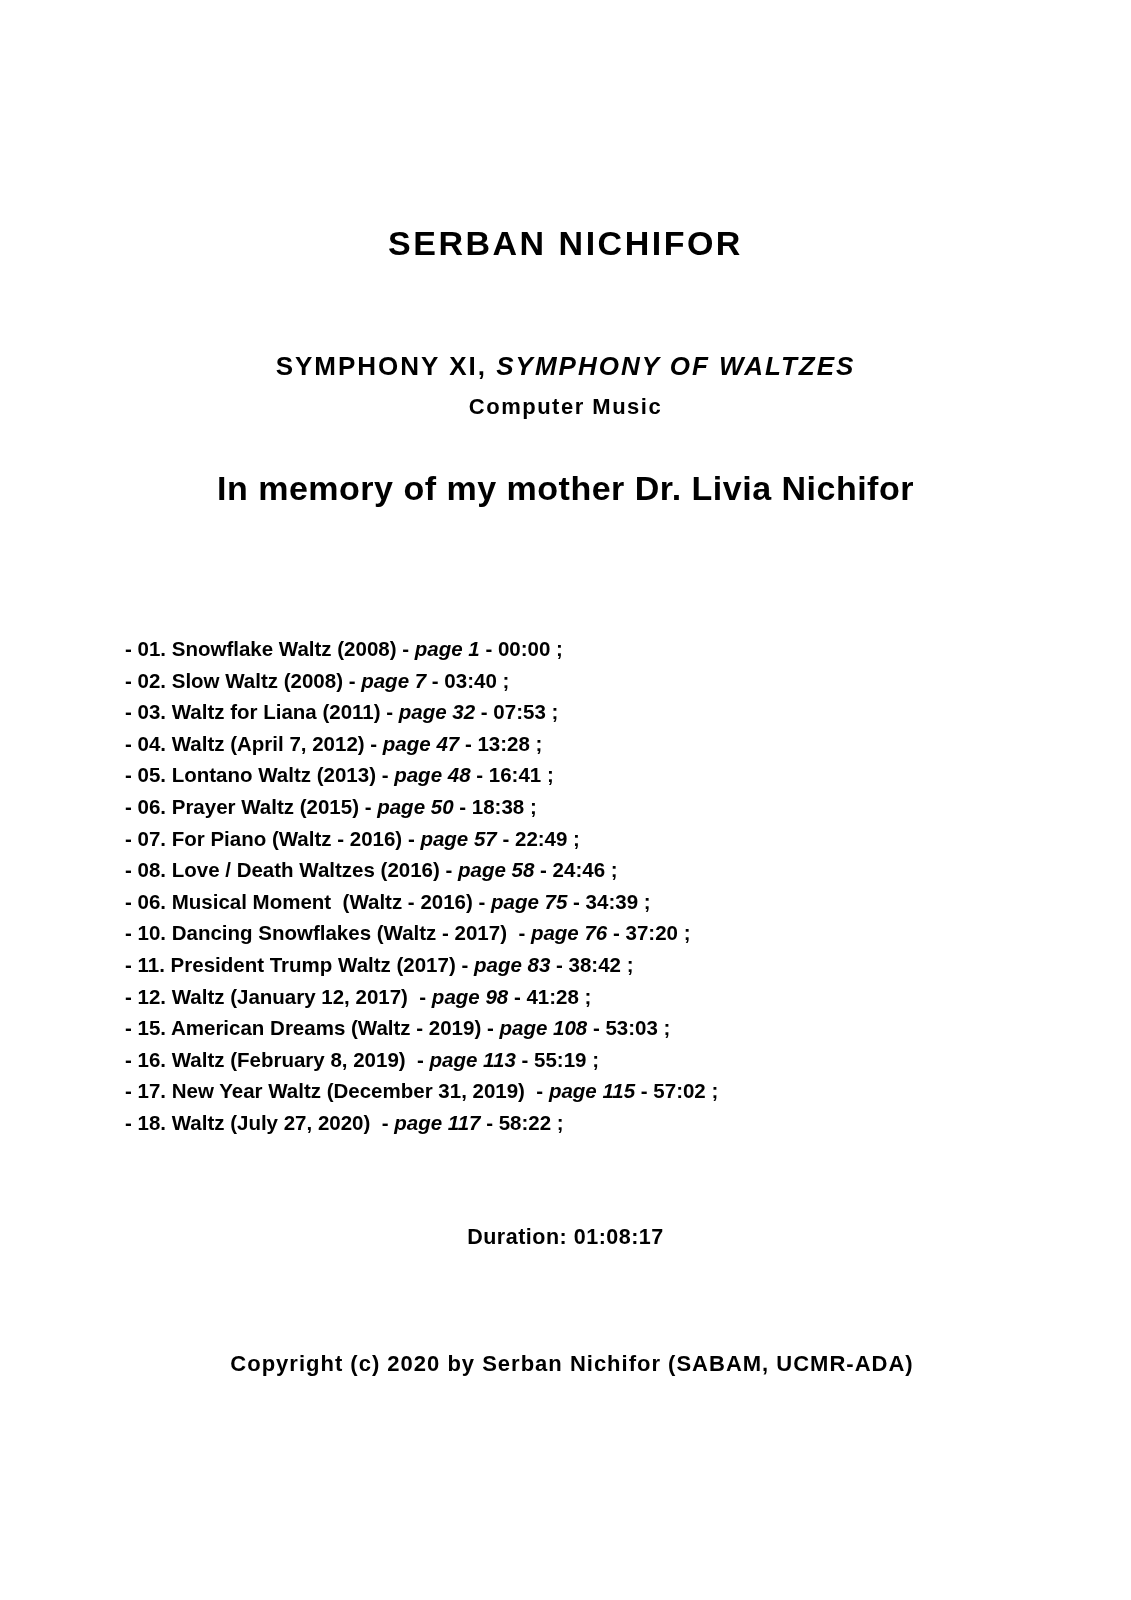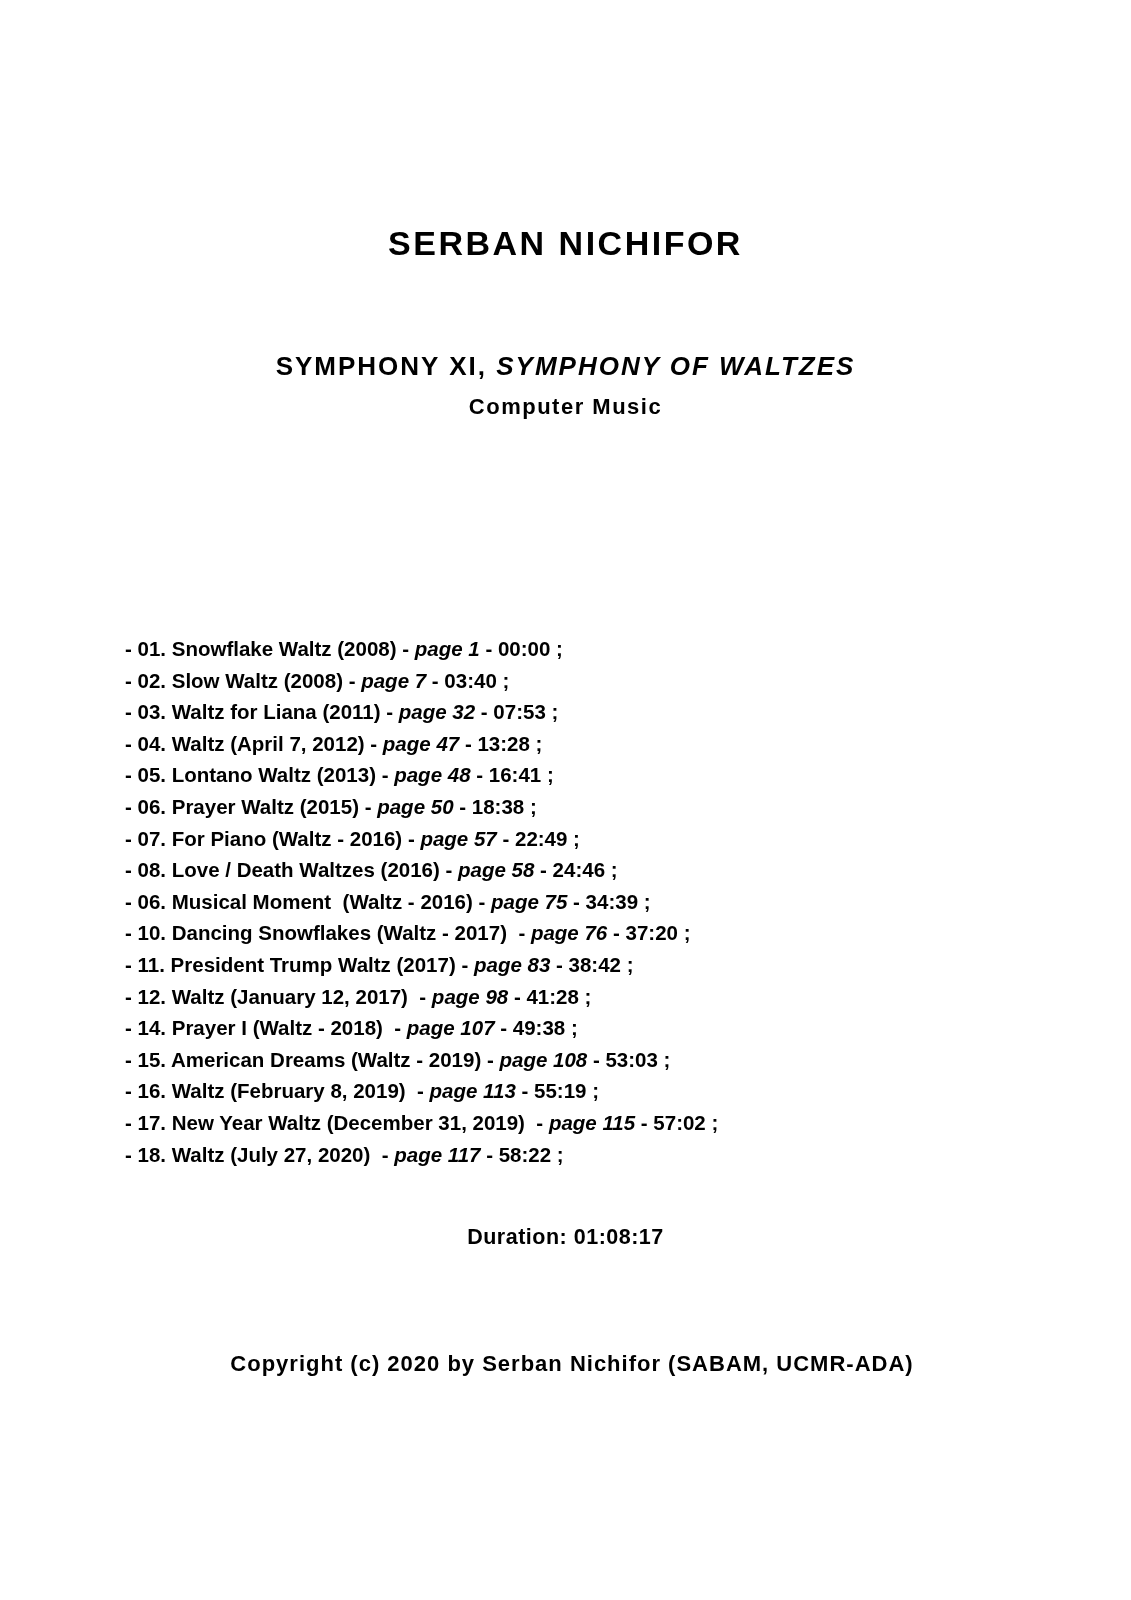--- a/index.html
+++ b/index.html
@@ -85,20 +85,21 @@
 
 <div class="page">
 
   <div class="centered author">SERBAN NICHIFOR</div>
 
   <div class="centered title"><span>SYMPHONY XI, </span><span class="title-italic">SYMPHONY OF WALTZES</span></div>
 
 
   <div class="centered medium">Computer Music</div>
 
+  <div class="centered dedication">In memory of my mother Dr. Livia Nichifor</div>
 
   <div class="movements" id="movement-list">
   <div class="movement-row"><span class="m-label">- 01. Snowflake Waltz (2008) - </span><span class="m-page">page 1</span><span class="m-time"> - 00:00 ;</span></div>
 
   <div class="movement-row"><span class="m-label">- 02. Slow Waltz (2008) - </span><span class="m-page">page 7</span><span class="m-time"> - 03:40 ;</span></div>
 
   <div class="movement-row"><span class="m-label">- 03. Waltz for Liana (2011) - </span><span class="m-page">page 32</span><span class="m-time"> - 07:53 ;</span></div>
 
   <div class="movement-row"><span class="m-label">- 04. Waltz (April 7, 2012) - </span><span class="m-page">page 47</span><span class="m-time"> - 13:28 ;</span></div>
 
@@ -112,21 +113,20 @@
 
   <div class="movement-row"><span class="m-label">- 06. Musical Moment  (Waltz - 2016) - </span><span class="m-page">page 75</span><span class="m-time"> - 34:39 ;</span></div>
 
   <div class="movement-row"><span class="m-label">- 10. Dancing Snowflakes (Waltz - 2017)  - </span><span class="m-page">page 76</span><span class="m-time"> - 37:20 ;</span></div>
 
   <div class="movement-row"><span class="m-label">- 11. President Trump Waltz (2017) - </span><span class="m-page">page 83</span><span class="m-time"> - 38:42 ;</span></div>
 
   <div class="movement-row"><span class="m-label">- 12. Waltz (January 12, 2017)  - </span><span class="m-page">page 98</span><span class="m-time"> - 41:28 ;</span></div>
 
 
-  <div class="movement-row"><span class="m-label">- 14. Prayer I (Waltz - 2018)  - </span><span class="m-page">page 107</span><span class="m-time"> - 49:38 ;</span></div>
 
   <div class="movement-row"><span class="m-label">- 15. American Dreams (Waltz - 2019) - </span><span class="m-page">page 108</span><span class="m-time"> - 53:03 ;</span></div>
 
   <div class="movement-row"><span class="m-label">- 16. Waltz (February 8, 2019)  - </span><span class="m-page">page 113</span><span class="m-time"> - 55:19 ;</span></div>
 
   <div class="movement-row"><span class="m-label">- 17. New Year Waltz (December 31, 2019)  - </span><span class="m-page">page 115</span><span class="m-time"> - 57:02 ;</span></div>
 
   <div class="movement-row"><span class="m-label">- 18. Waltz (July 27, 2020)  - </span><span class="m-page">page 117</span><span class="m-time"> - 58:22 ;</span></div>
 </div>
 

